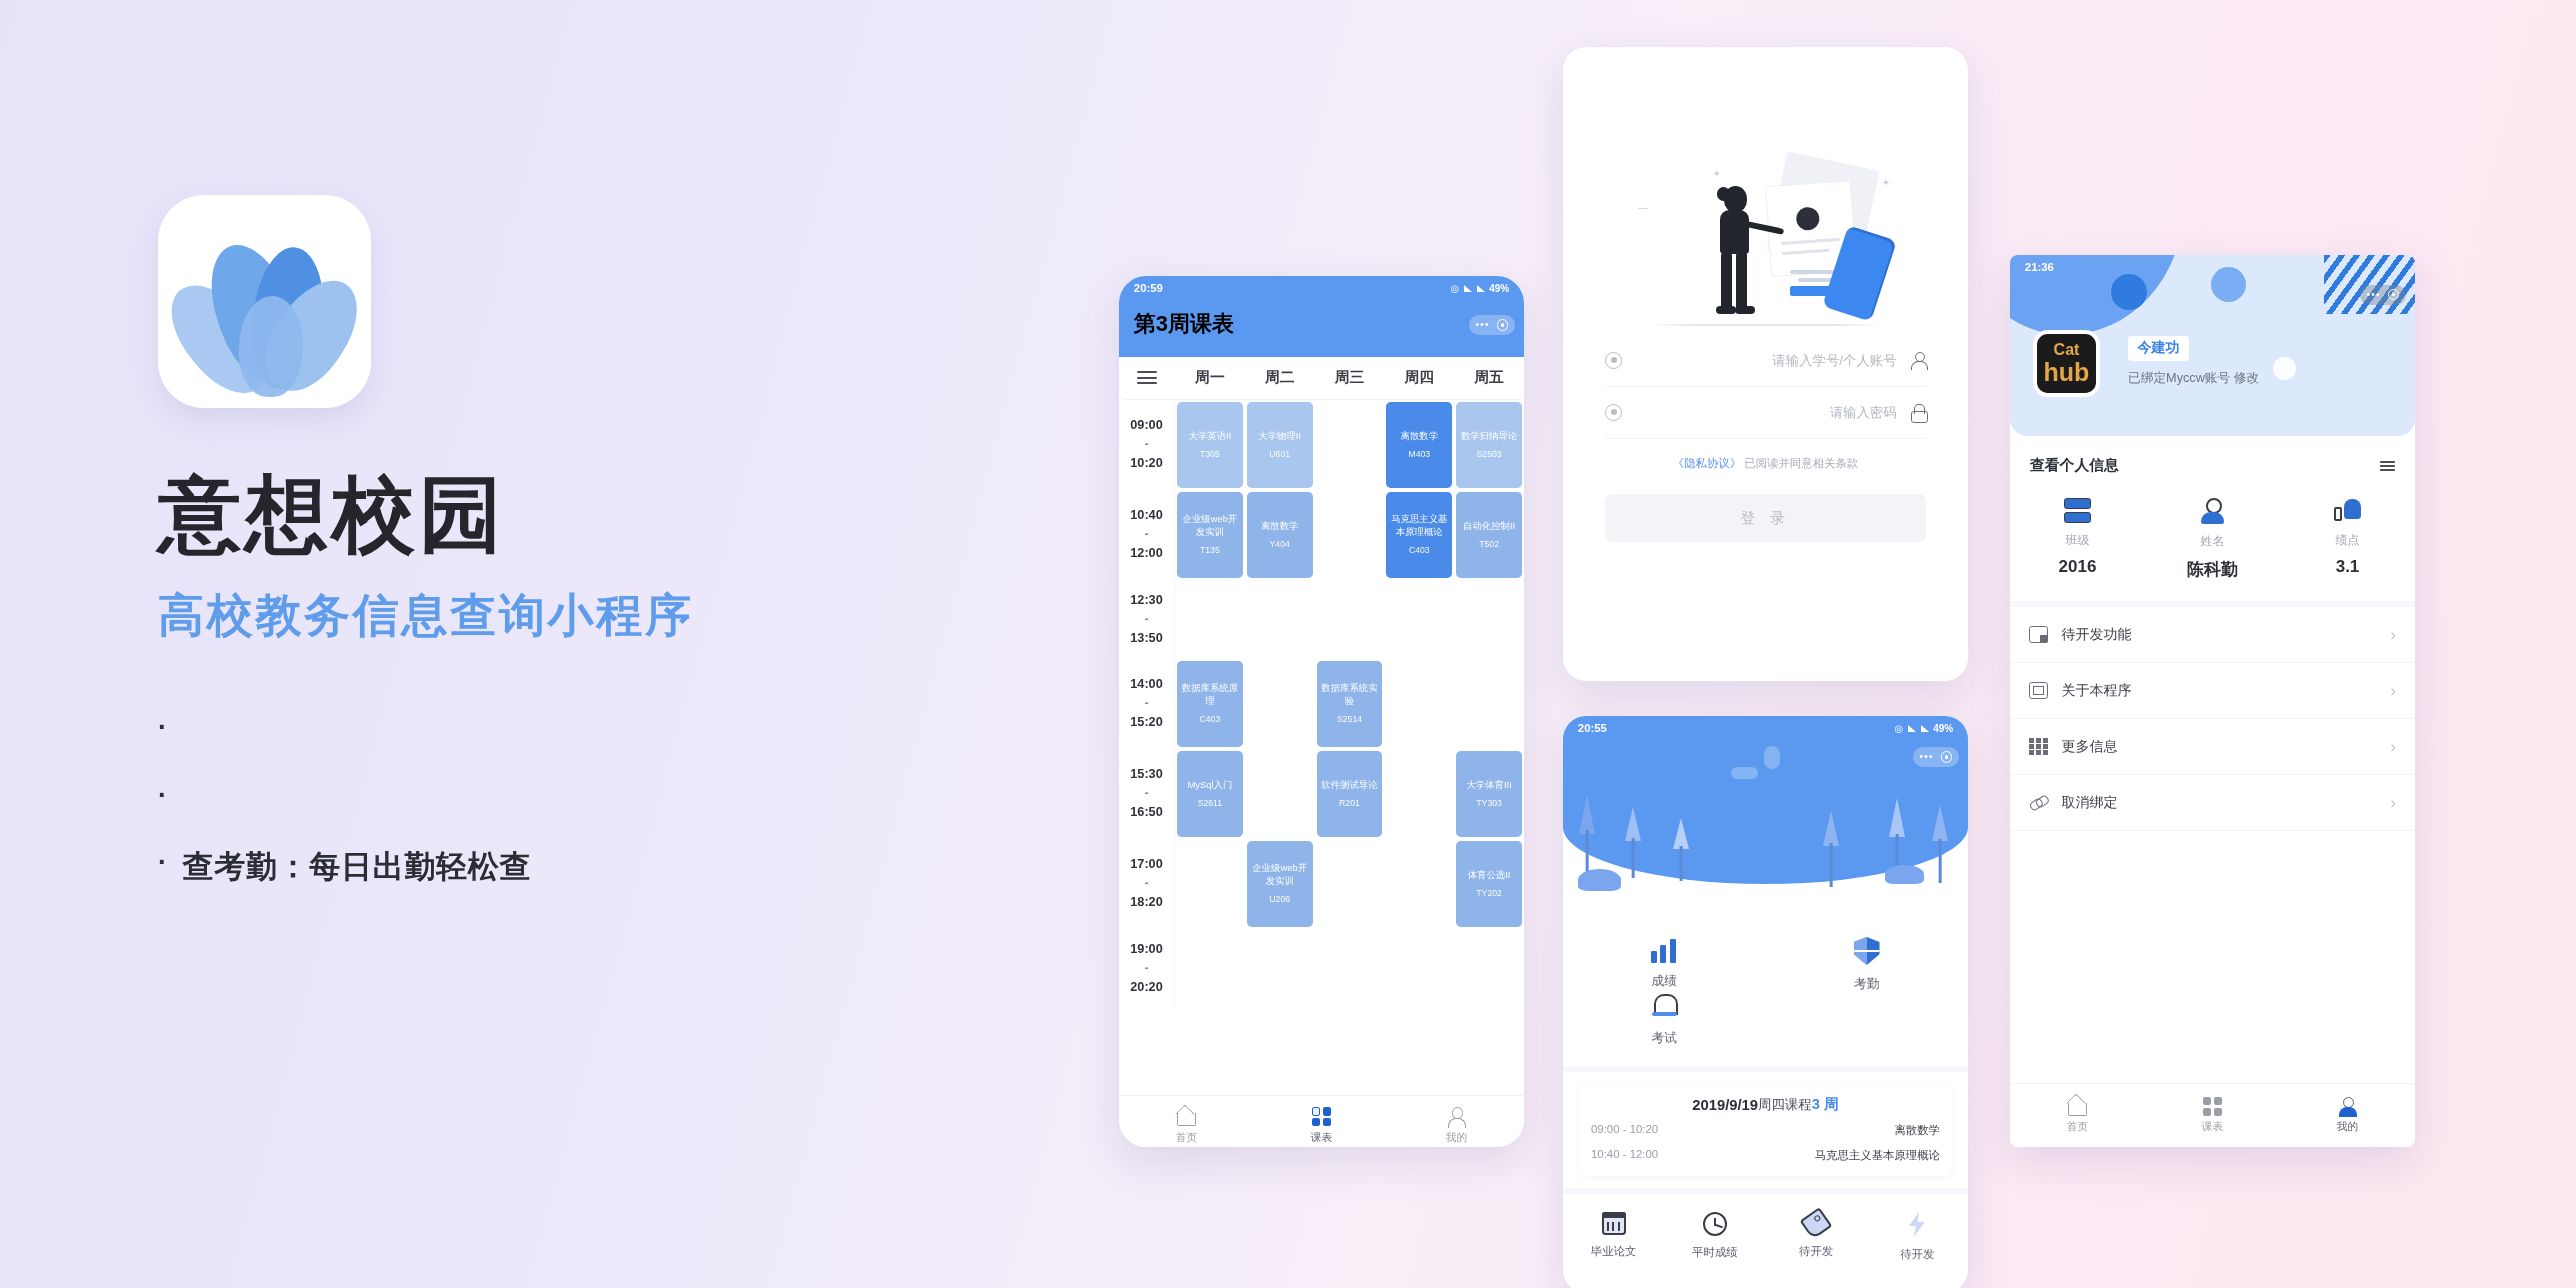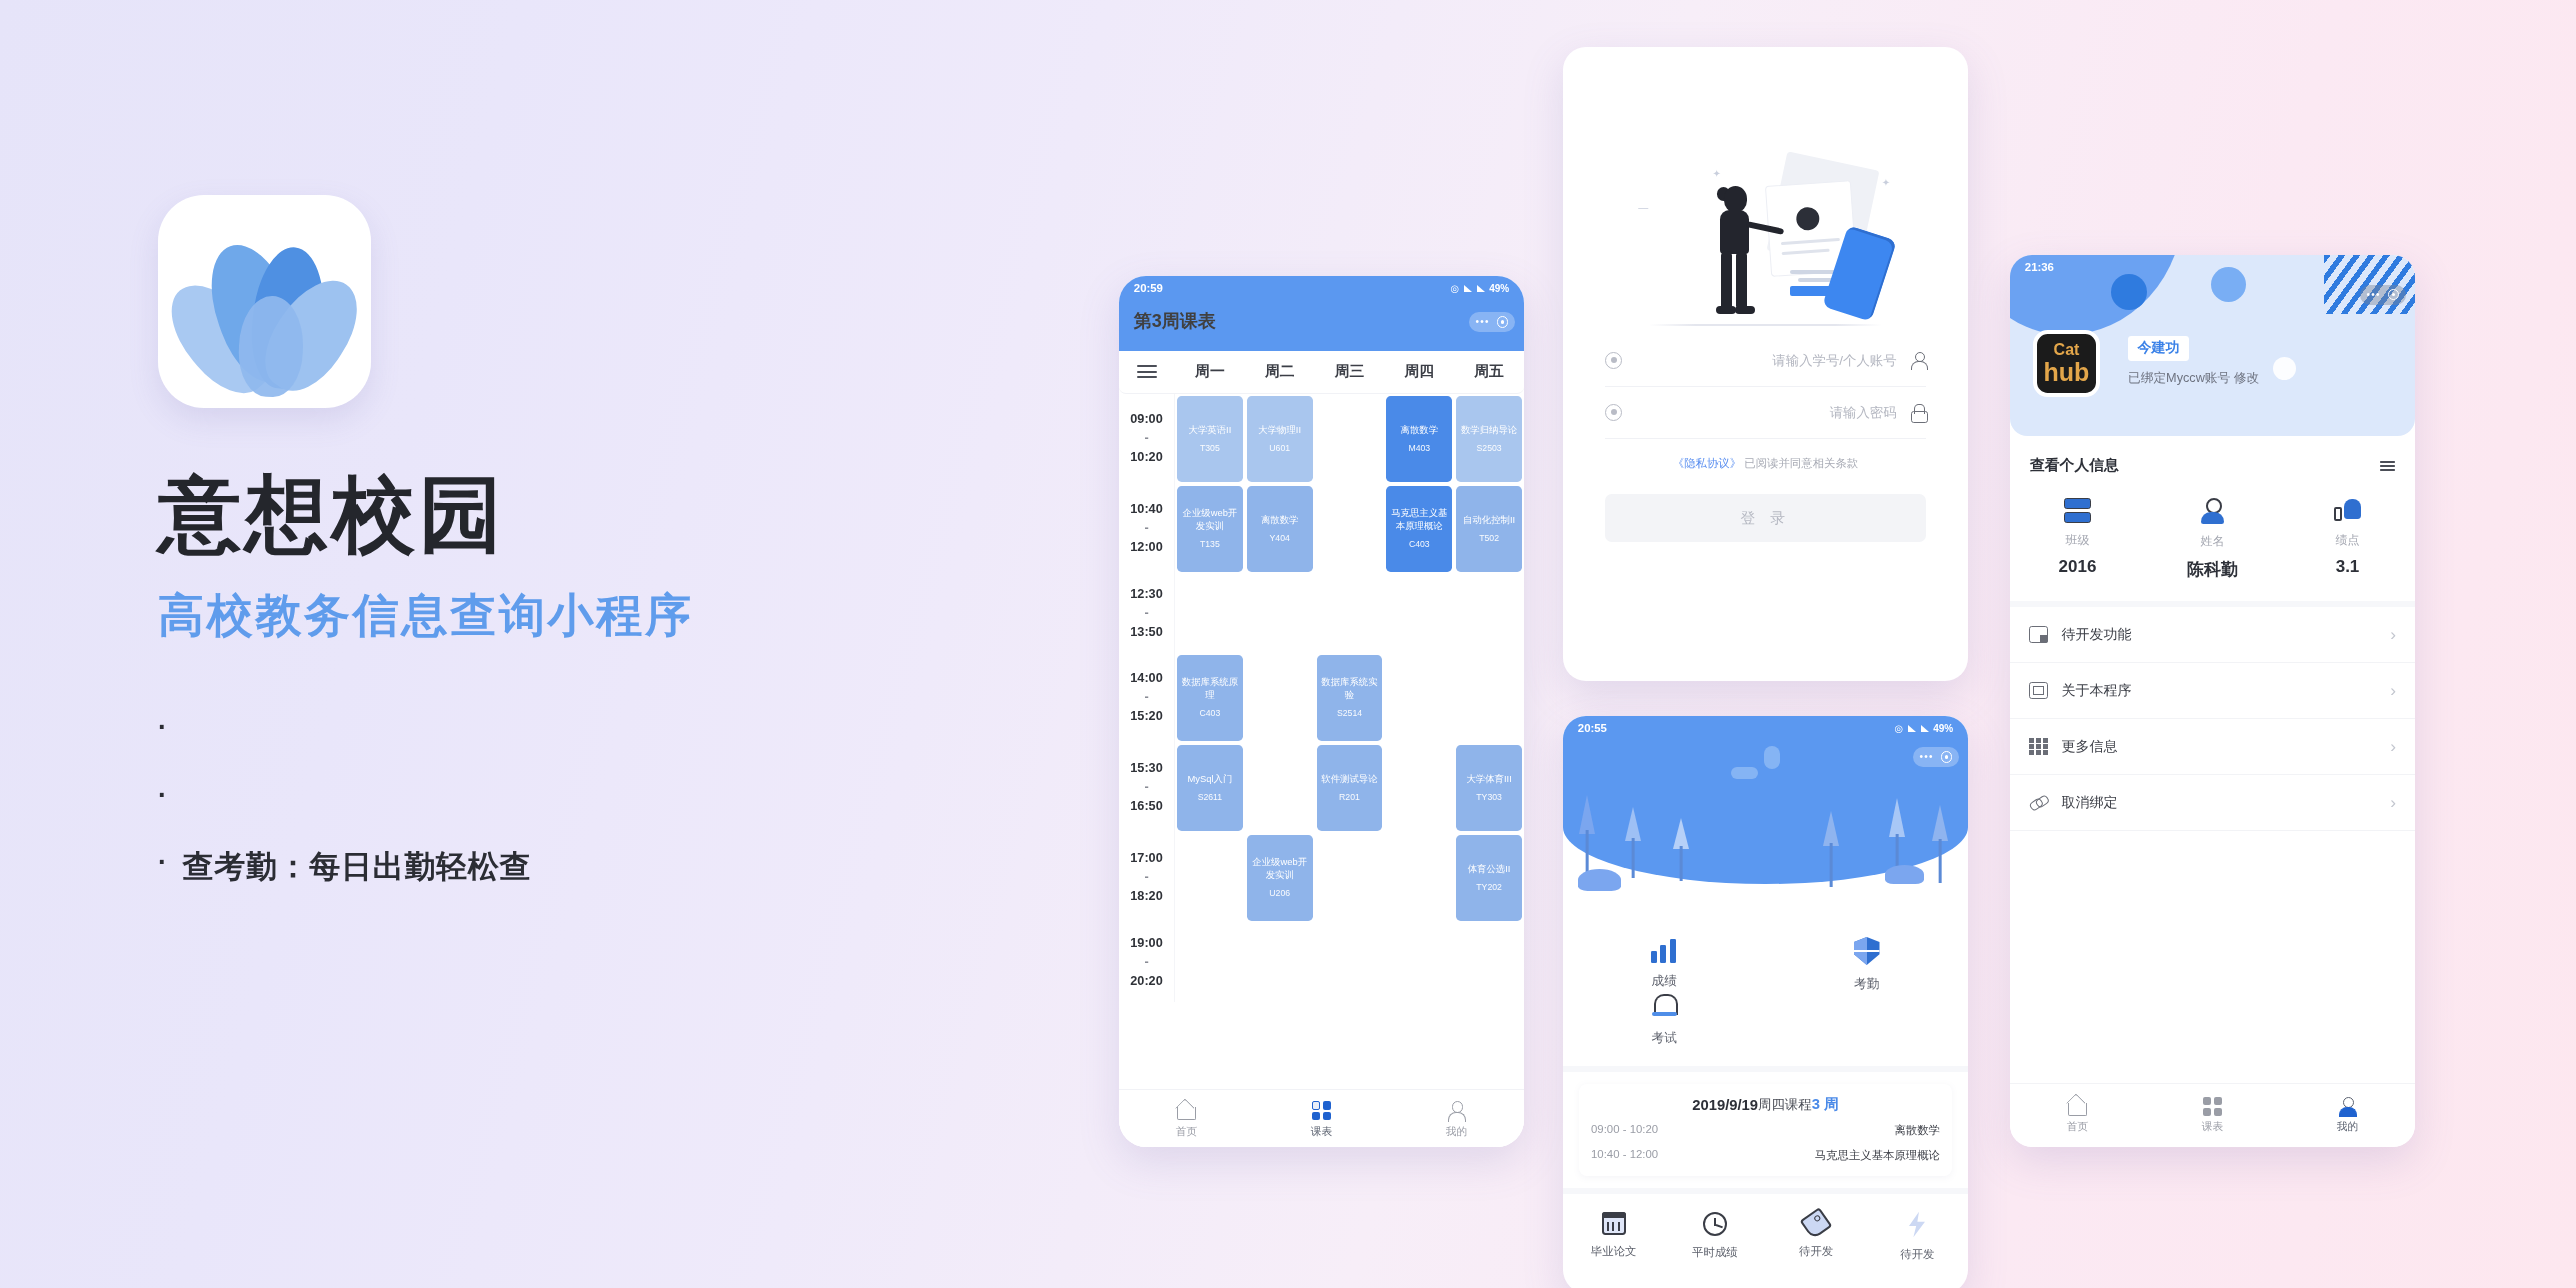--- a/index.html
+++ b/index.html
@@ -68,21 +68,21 @@
   .capsule .dots { letter-spacing:1.3px; font-size:10px; color:#fff; line-height:1;}
   .capsule .tgt {
     width:11.4px;height:11.4px;border:1.3px solid #fff;border-radius:50%;
     display:flex;align-items:center;justify-content:center;
   }
   .capsule .tgt i { width:3.4px;height:3.4px;background:#fff;border-radius:50%; display:block;}
 
   
   #phone1 { left:1119px; top:276px; width:405px; height:871px; border-radius:27px; }
   #p1-head { background:#5b98f0; padding-bottom:6.7px; }
-  #p1-title { color:#404040; font-size:18px; font-weight:bold; padding:9.4px 14.8px 10.7px; }
+  #p1-title { color:#000000; font-size:22px; font-weight:bold; padding:9.4px 14.8px 10.7px; }
   #p1-titlerow { display:flex; align-items:center; justify-content:space-between; padding-right:9.4px; }
   #p1-body { background:#ffffff; height:calc(100% - 71px); position:relative; }
   #p1-days {
     display:grid; grid-template-columns:56px repeat(5,1fr);
     align-items:center; height:43px; border-bottom:0.7px solid #f1f2f6;border-radius:7px;
   }
   .p1-day { text-align:center; font-size:14.8px; color:#3b3e46; font-weight:bold; }
   .hamb { display:flex; flex-direction:column; gap:3.4px; align-items:center; }
   .hamb span { width:20px;height:2px;background:#4b4e57;border-radius:1.3px; display:block;}
   #p1-grid { display:grid; grid-template-columns:56px repeat(5,1fr); }
@@ -249,21 +249,21 @@
   .ico-clock:after{content:"";position:absolute;left:10.7px;top:10px;width:7.4px;height:2px;background:#3a3d46;
      transform-origin:left center;transform:rotate(20deg);}
   .ico-tag { width:24px;height:23px; background:#ccd8f3; transform:rotate(-35deg);
      border-radius:3.4px 3.4px 3.4px 9.4px; position:relative; border:2px solid #3a3d46; }
   .ico-tag:before{content:"";position:absolute;right:2.7px;top:2.7px;width:4.7px;height:4.7px;
      border:1.3px solid #3a3d46;border-radius:50%;}
   .ico-bolt { width:20px;height:25.5px; background:#ccd8f3; border:0;
      clip-path:polygon(58% 0,8% 56%,44% 56%,30% 100%,88% 40%,50% 40%); }
 
   
-  #phone4 { left:2010px; top:255px; width:405px; height:892px; border-radius:22px;text-align:right; }
+  #phone4 { left:2010px; top:255px; width:405px; height:892px; border-radius:8px;text-align:right; }
   #p4-hero { height:181px; background:#dce8fb; position:relative; overflow:hidden;
      border-radius:0 0 17.4px 17.4px; }
   #p4-blob { position:absolute; left:-47px; top:-74px; width:221px; height:154px;
      background:#6ba2f2; border-radius:0 0 60% 52%/0 0 95% 78%; }
   #p4-circ1 { position:absolute; left:101px; top:19px; width:36px;height:36px;
      background:#2f7bdf; border-radius:50%; }
   #p4-circ2 { position:absolute; left:201px; top:12px; width:35px;height:35px;
      background:#79aef4; border-radius:50%; }
   #p4-circ3 { position:absolute; left:263px; top:102px; width:23px;height:23px;
      background:#ffffff; border-radius:50%; opacity:.9; }

